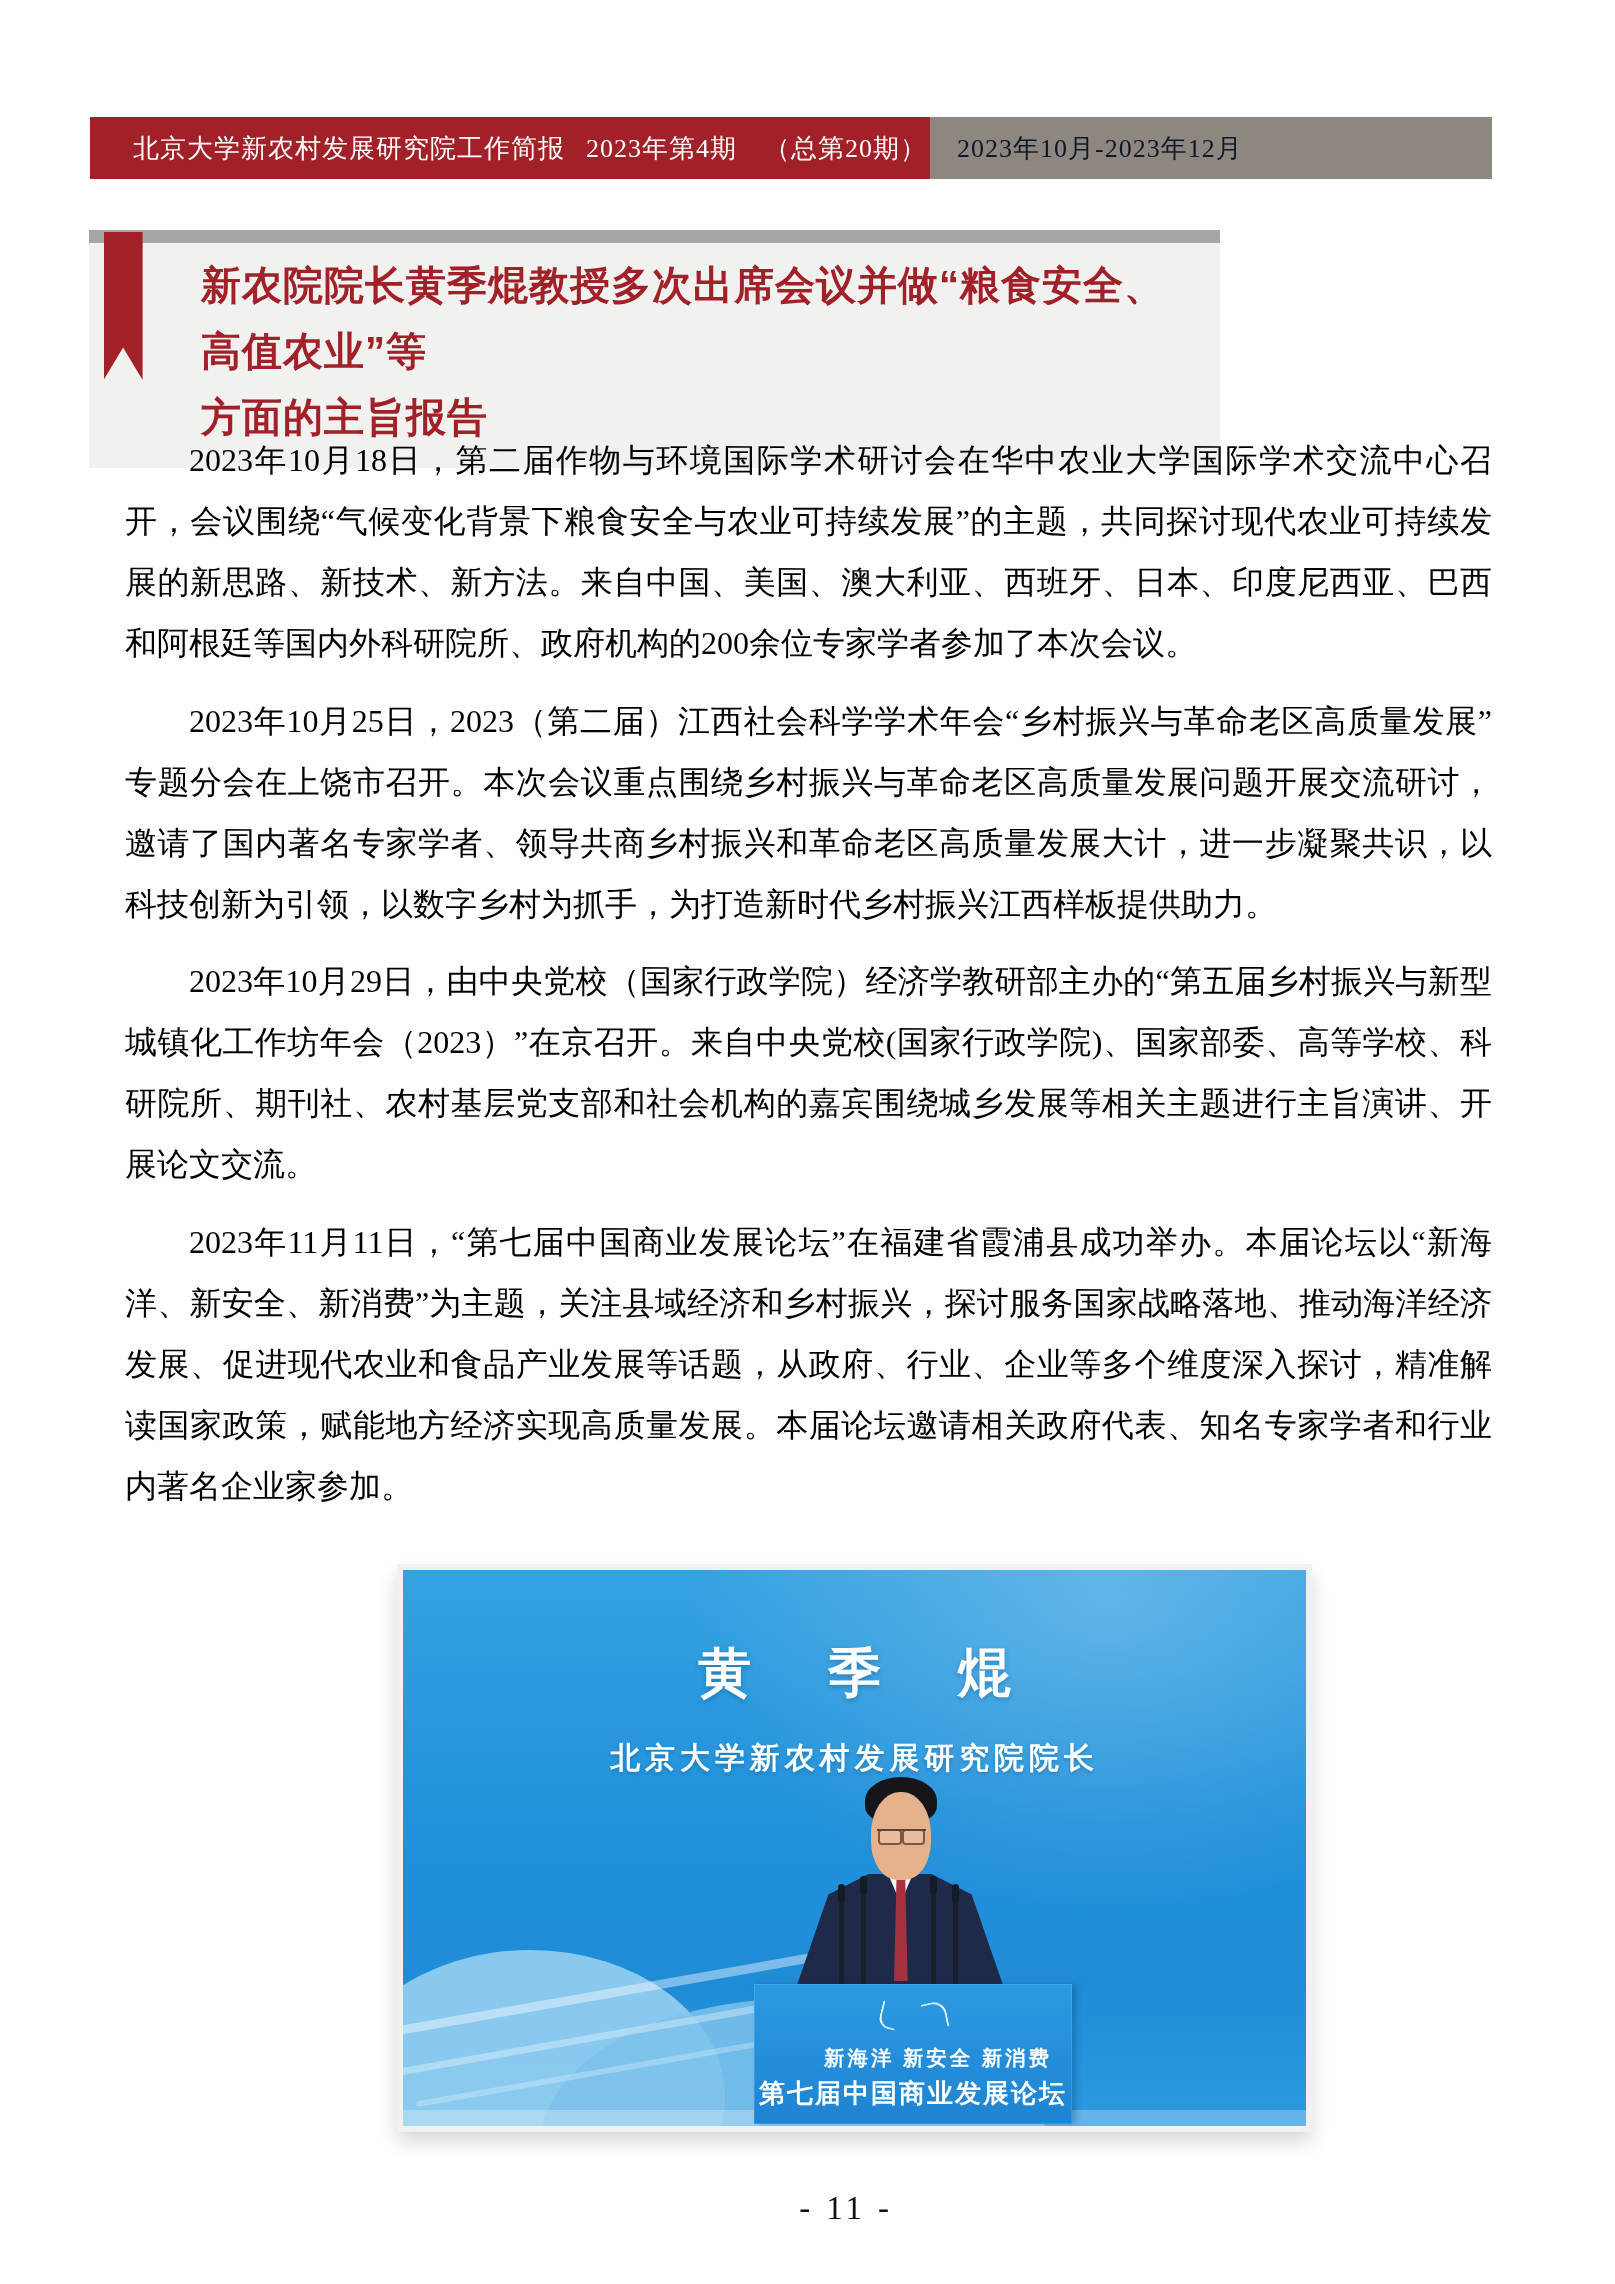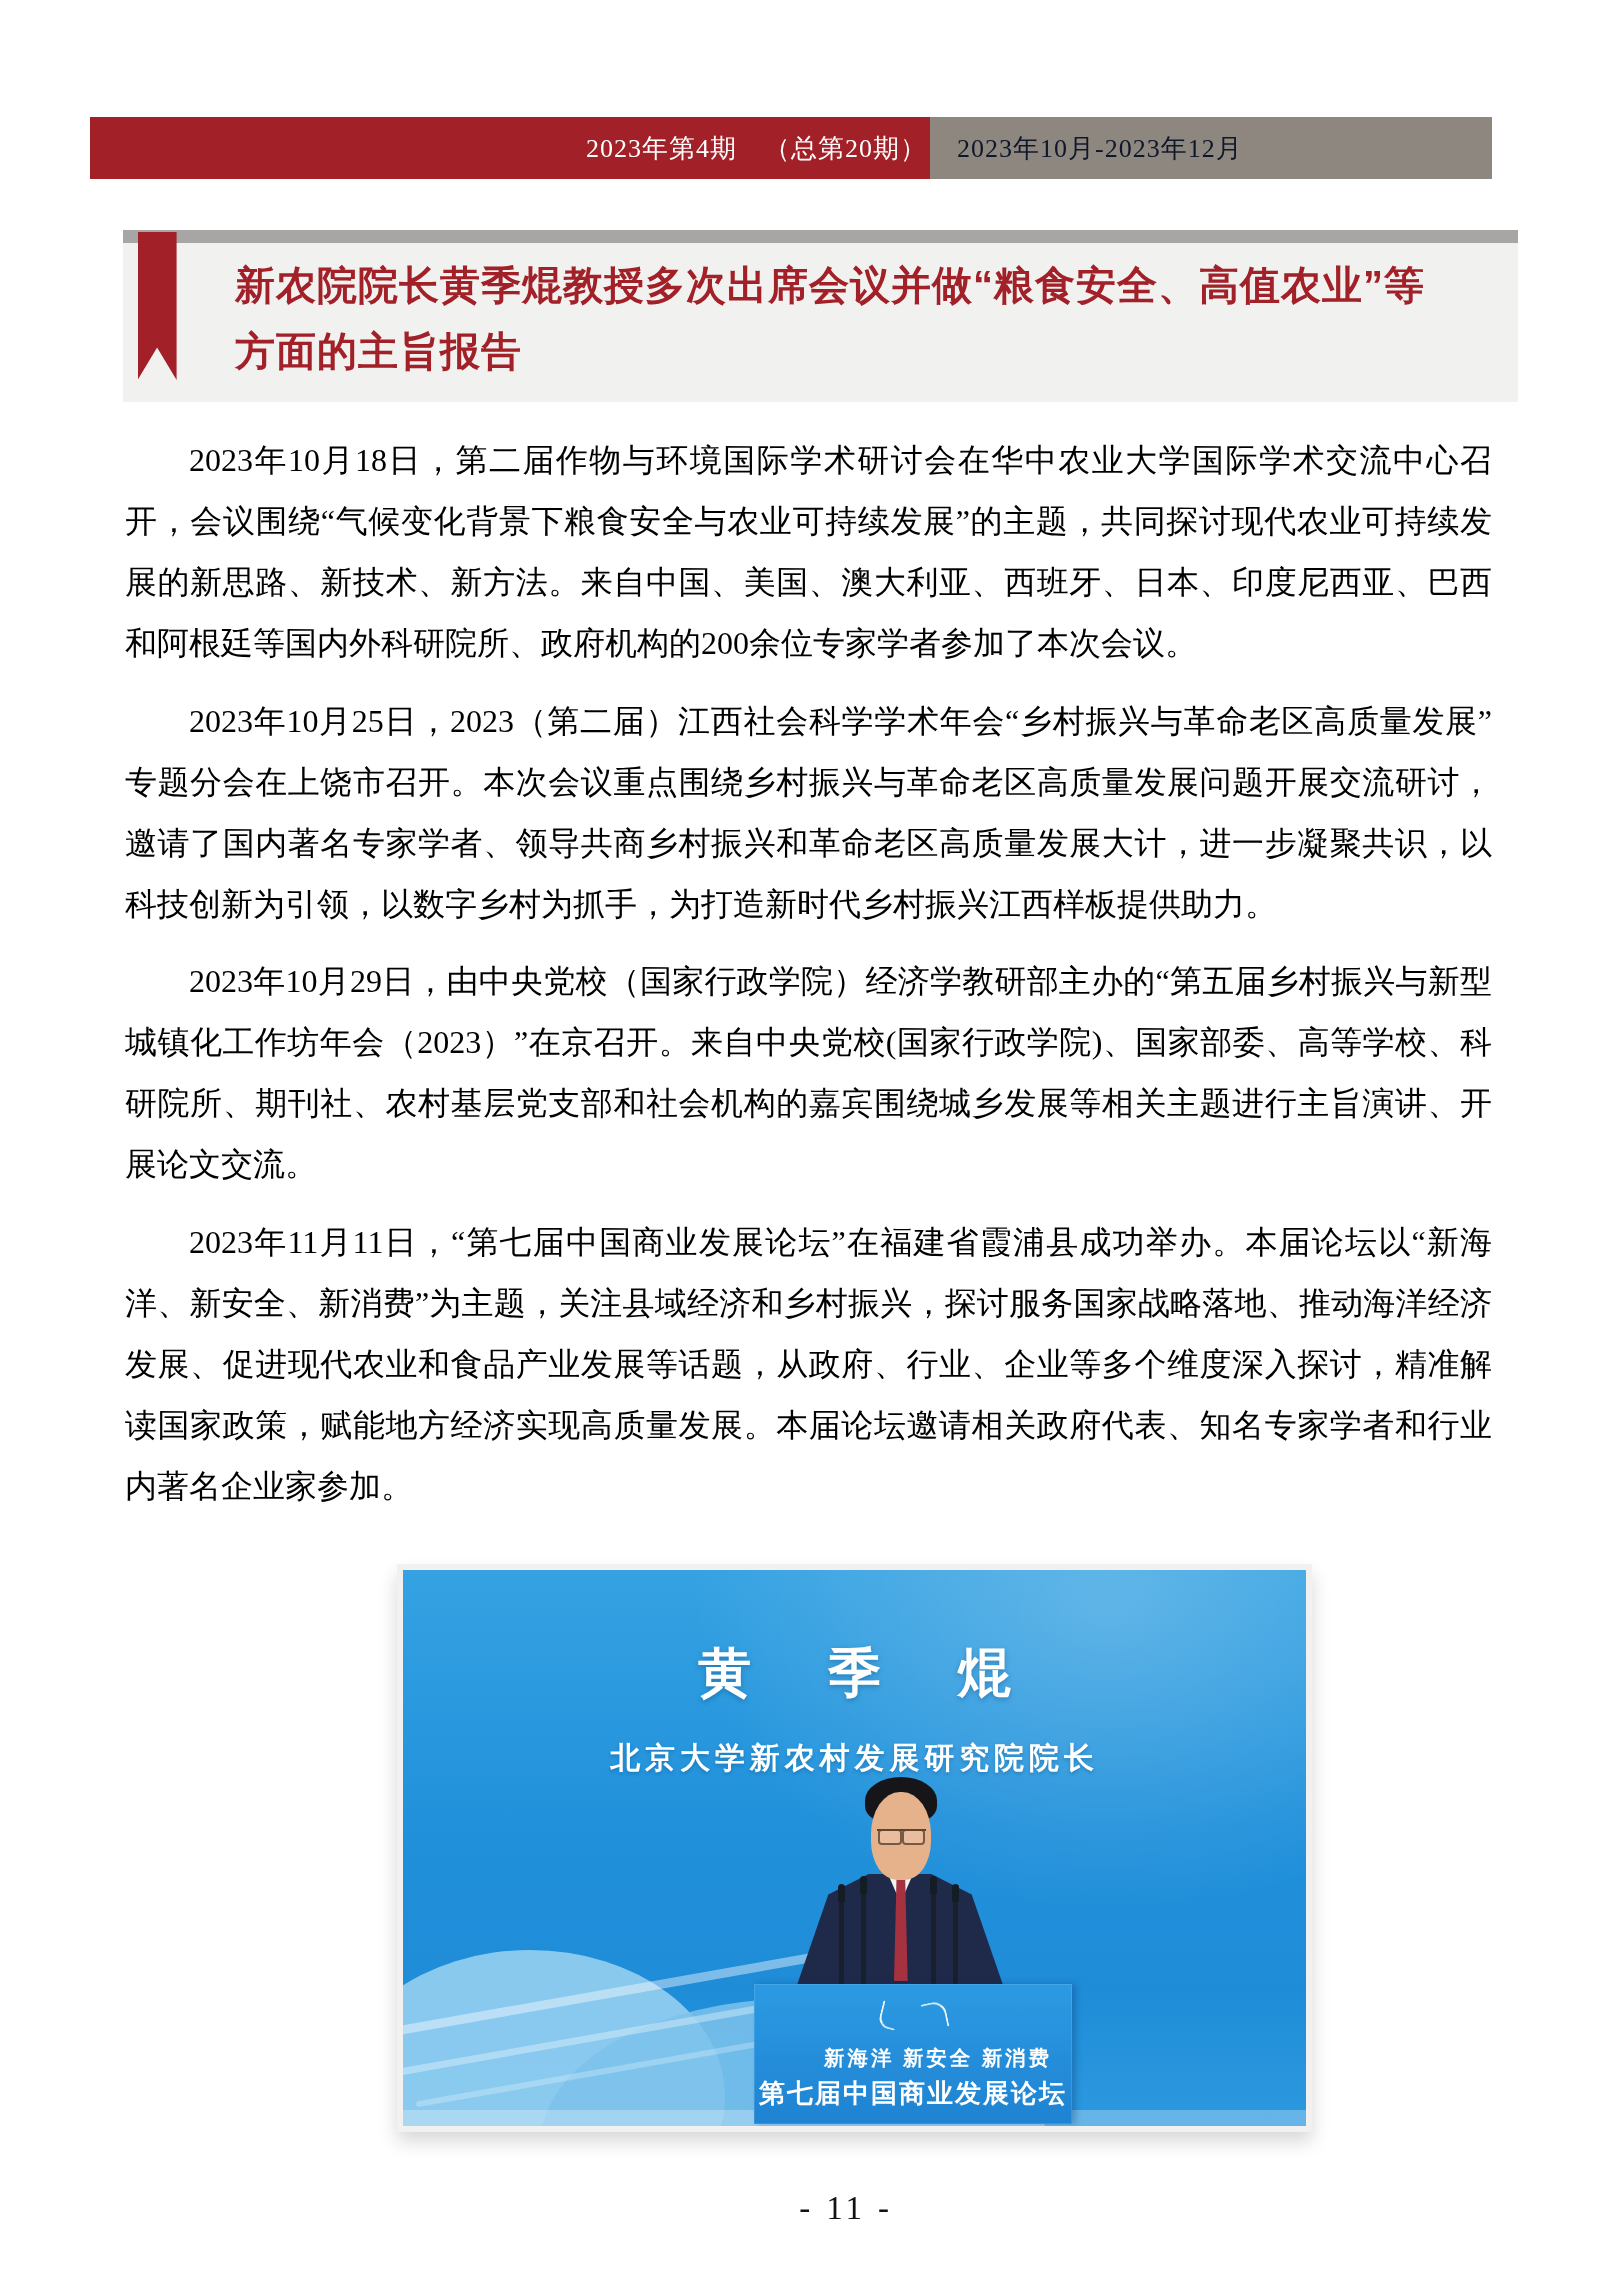--- a/index.html
+++ b/index.html
@@ -17,21 +17,21 @@
     font-size:26px;
   }
   .masthead-red .left-label{padding-left:43px;letter-spacing:1px;}
   .masthead-red .issue-label{margin-left:auto;padding-right:3px;letter-spacing:1px;}
   .masthead-gray{
     flex:1;height:100%;background:#8D8780;color:#0f172a;display:flex;align-items:center;
     font-size:26px;
   }
   .masthead-gray .date-label{padding-left:27px;letter-spacing:1px;}
   
-  .banner{position:absolute;left:123px;top:230px;width:1395px;border-radius:19px;}
+  .banner{position:absolute;left:89px;top:230px;width:1131px;border-radius:19px;}
   .banner-strip{height:12.7px;background:#A7A6A5;}
   .banner-body{
     background:#F1F1F0;min-height:138px;padding:9.8px 23.4px 17.6px 112px;box-sizing:border-box;
   }
   .title-line{
     color:#A22028;font-weight:bold;font-size:40px;line-height:66px;letter-spacing:1px;
   }
   .ribbon{
     position:absolute;left:14.6px;top:2px;width:39px;height:148px;background:#A22028;
     clip-path:polygon(0 0,100% 0,100% 100%,50% 78%,0 100%);
@@ -117,20 +117,21 @@
     font-size:33px;letter-spacing:3.9px;padding-left:76px;box-sizing:border-box;
   }
 </style>
 </head>
 <body>
 
 <div class="page serif">
 
   <header class="masthead">
     <div class="masthead-red serif">
+      <span class="left-label">北京大学新农村发展研究院工作简报</span>
       <span class="issue-label">2023年第4期　（总第20期）</span>
     </div>
     <div class="masthead-gray serif">
       <span class="date-label">2023年10月-2023年12月</span>
     </div>
   </header>
 
   <section class="banner">
     <div class="banner-strip"></div>
     <div class="banner-body sans">

